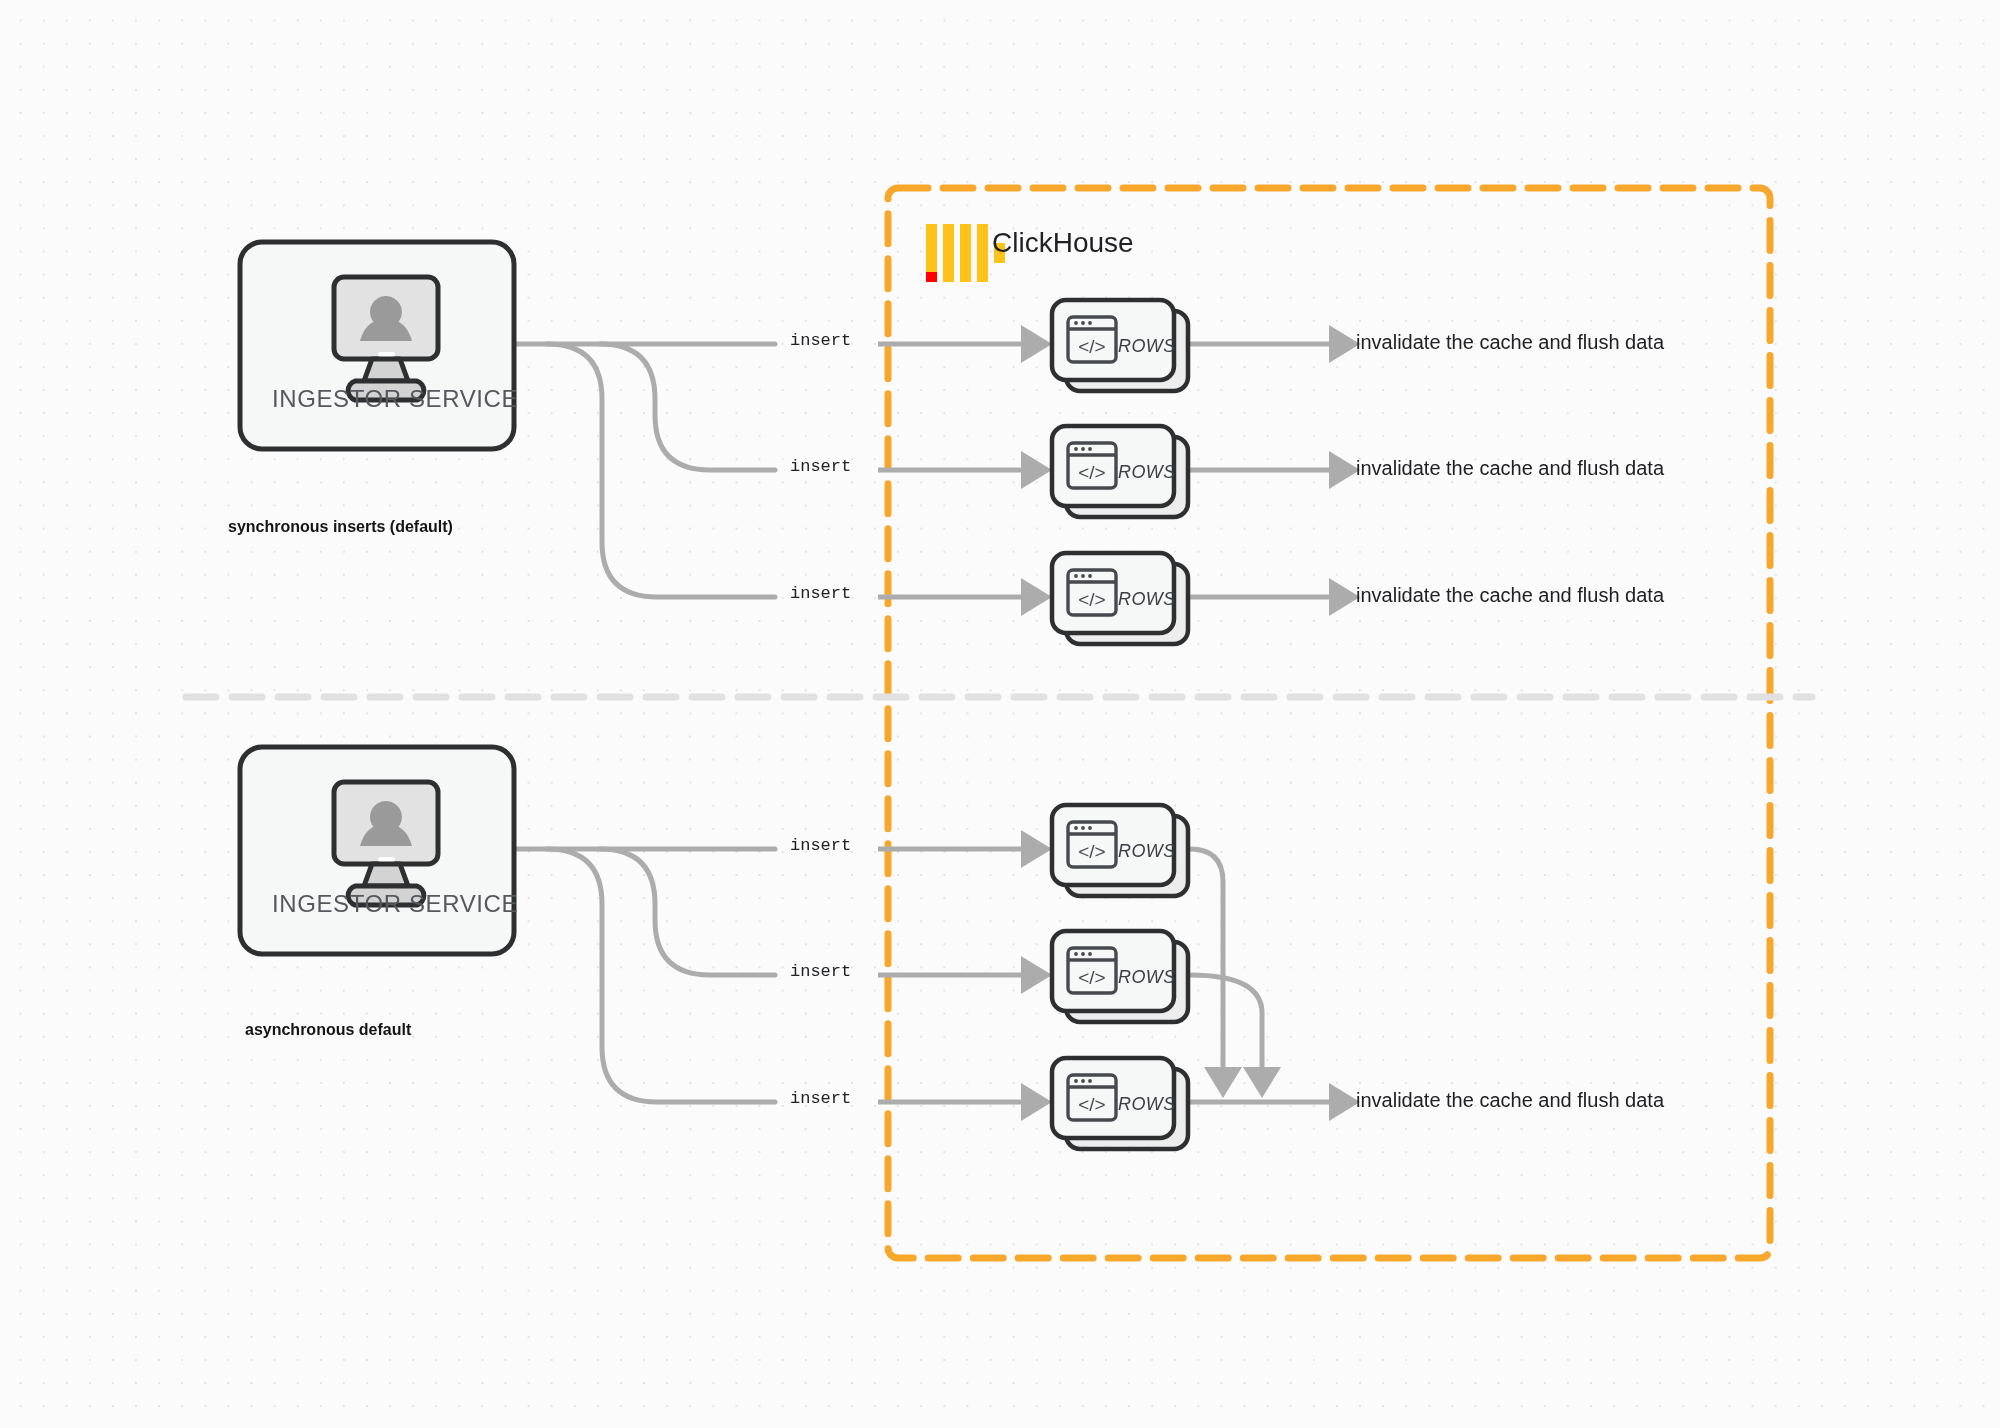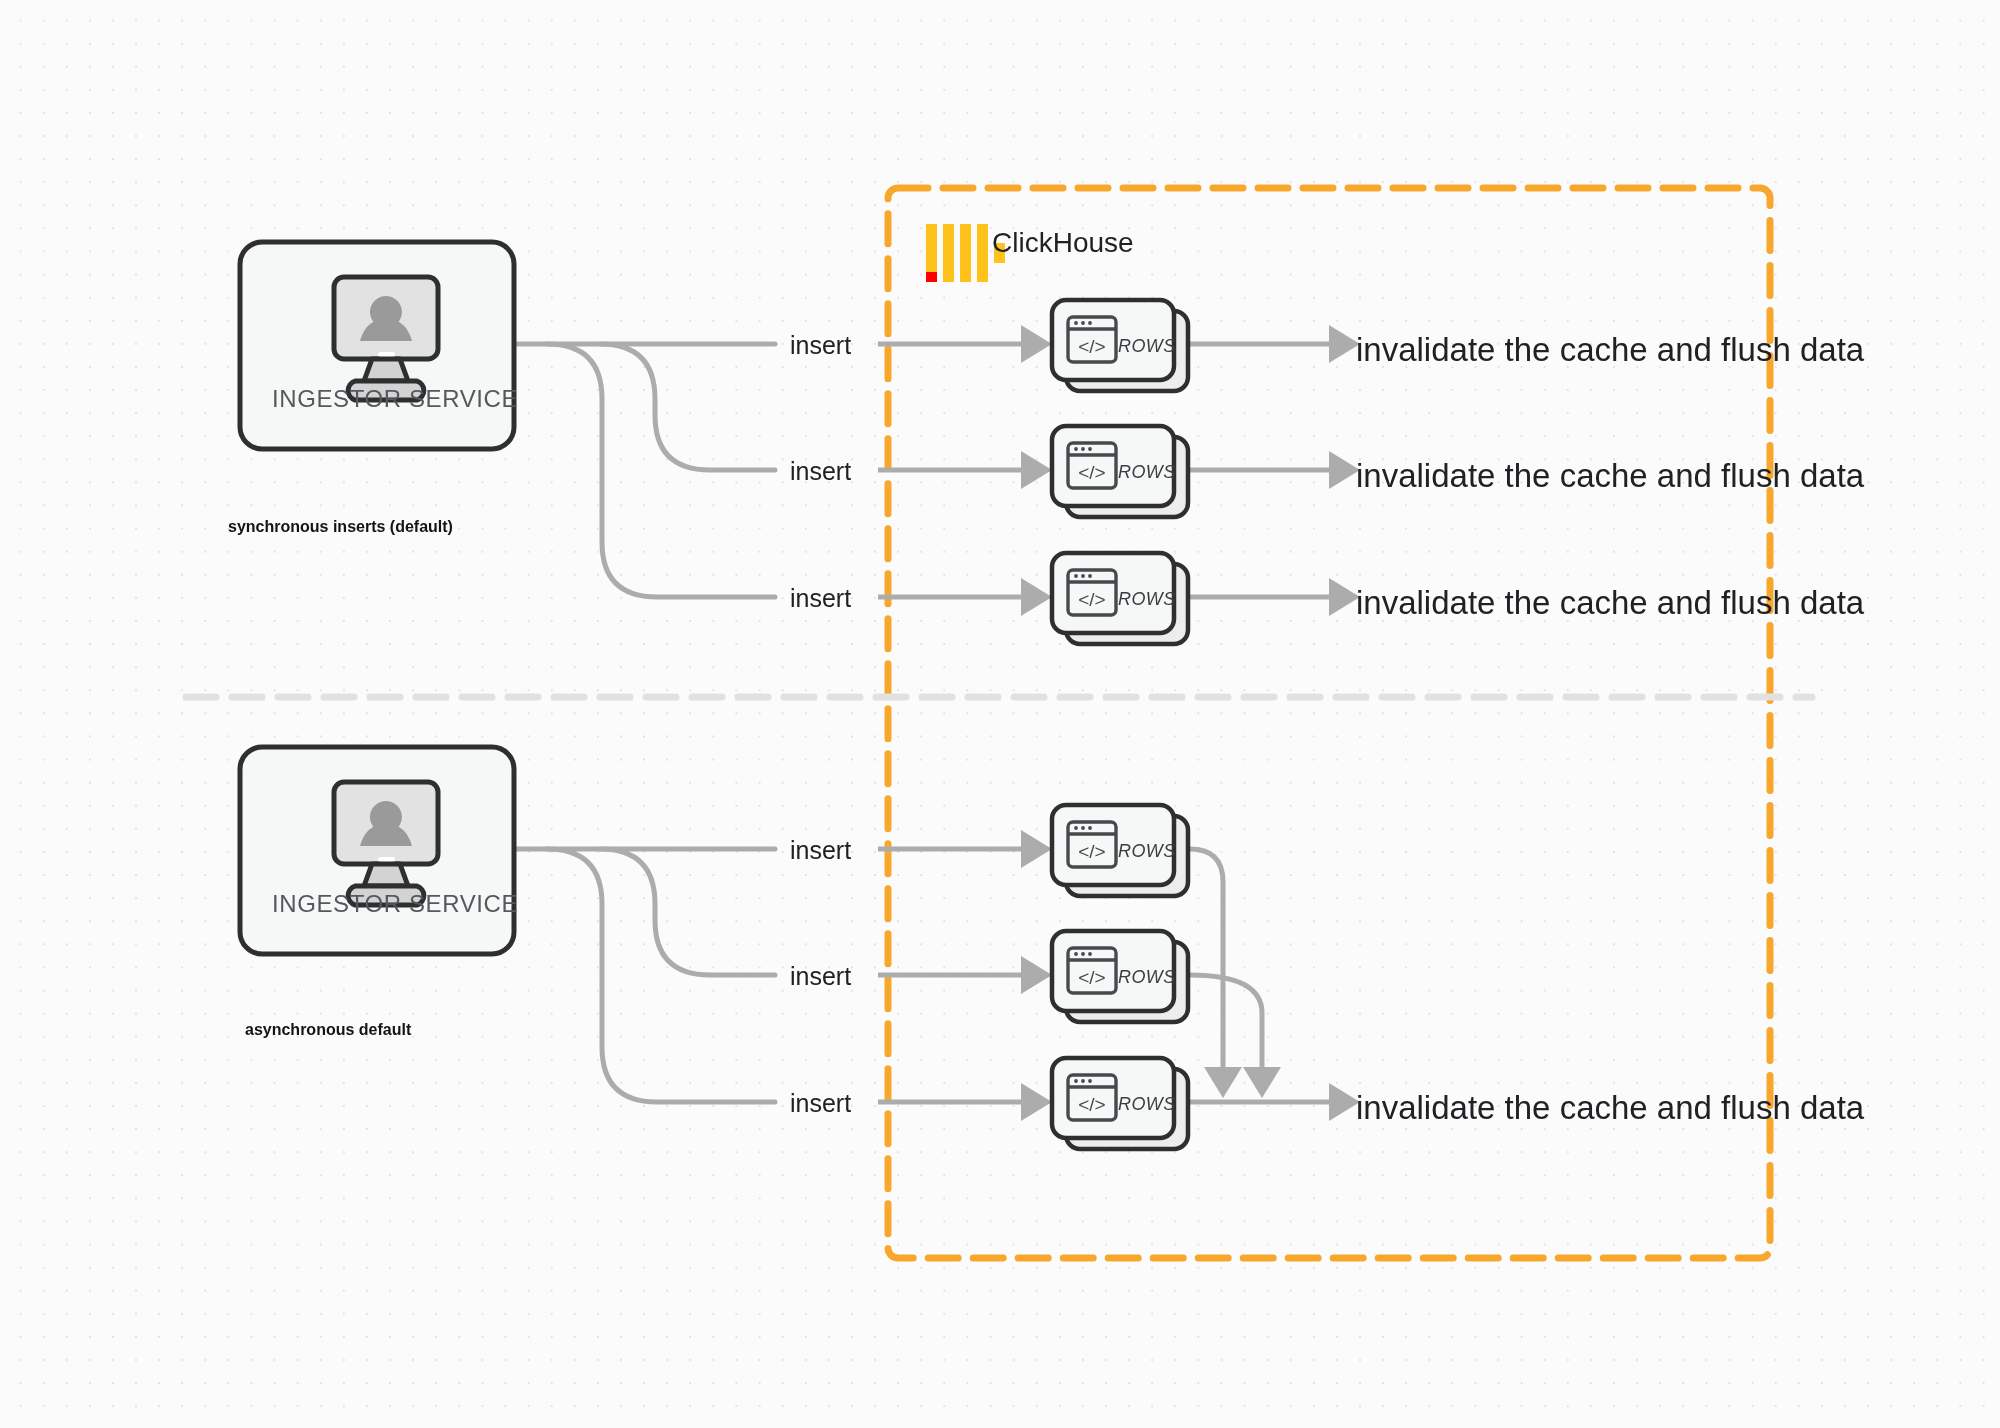--- a/index.html
+++ b/index.html
@@ -20,22 +20,22 @@
   svg.layer {
     position: absolute; left: 0; top: 0;
     width: 2000px; height: 1428px;
     overflow: visible;
   }
   .lbl {
     position: absolute;
     white-space: nowrap;
     color: #1f2023;
   }
-  .lbl-insert { font-size: 25px; color: #202124; }
-  .lbl-flush  { font-size: 33px; color: #202124; }
+  .lbl-insert { font-size: 17px; color: #202124; font-family: Liberation Mono, monospace; }
+  .lbl-flush  { font-size: 20px; color: #202124; }
   .lbl-section { font-size: 16px; font-weight: bold; color: #131416; }
   .lbl-ingestor { font-size: 24px; color: #55585c; letter-spacing: .6px; }
   .lbl-rows { font-size: 18px; font-style: italic; font-weight: normal; color: #3a3d41; letter-spacing: .4px;}
   .lbl-ch { font-size: 28px; color: #1f2023; }
 </style>
 </head>
 <body>
 
 <div id="stage">
 

